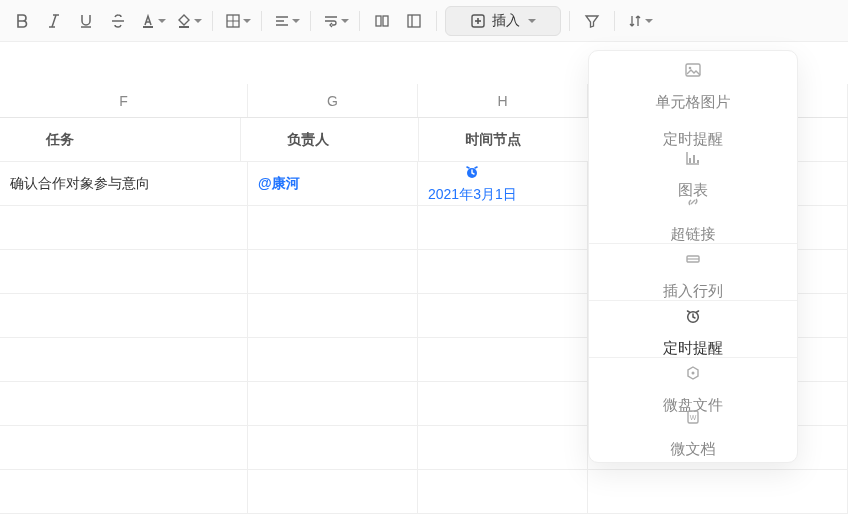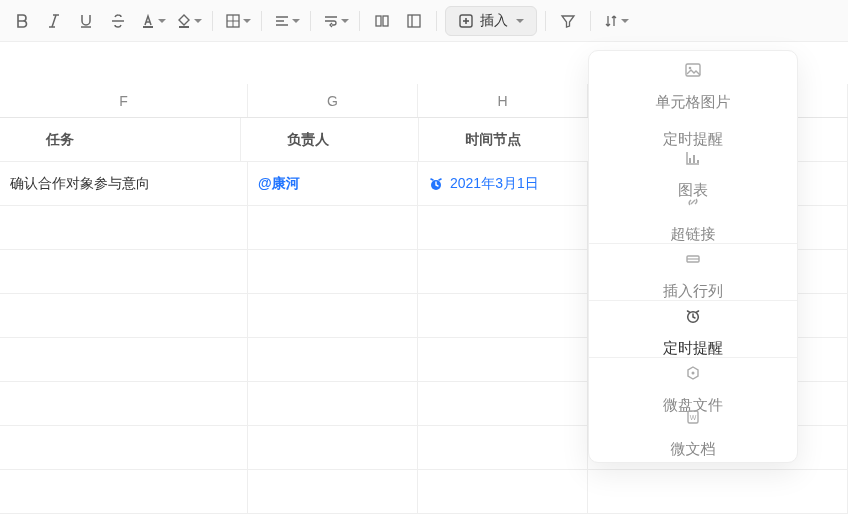--- a/index.html
+++ b/index.html
@@ -42,21 +42,21 @@
   .divider {
     width: 1px;
     height: 20px;
     background: #e3e3e3;
     margin: 0 4px;
   }
   .insert-btn {
     display: flex;
     align-items: center;
     height: 30px;
-    padding: 0 12px;
+    padding: 0 24px;
     border-radius: 6px;
     background: #efefef;
     color: #333;
     font-size: 14px;
     cursor: pointer;
     gap: 4px;
     border: 1px solid #e0e0e0;
   }
   .insert-btn .lbl { margin: 0 2px; }
   .col-headers {
@@ -95,20 +95,21 @@
     border-right: 1px solid #eee;
     overflow: hidden;
     white-space: nowrap;
   }
   .mention { color: #2275ff; font-weight: bold; }
   .date-chip {
     display: flex;
     align-items: center;
     gap: 6px;
     color: #2275ff;
+    flex-direction: column;
   }
 
   
   .menu {
     position: absolute;
     top: 50px;
     left: 588px;
     width: 210px;
     background: #fff;
     border: 1px solid #eee;

